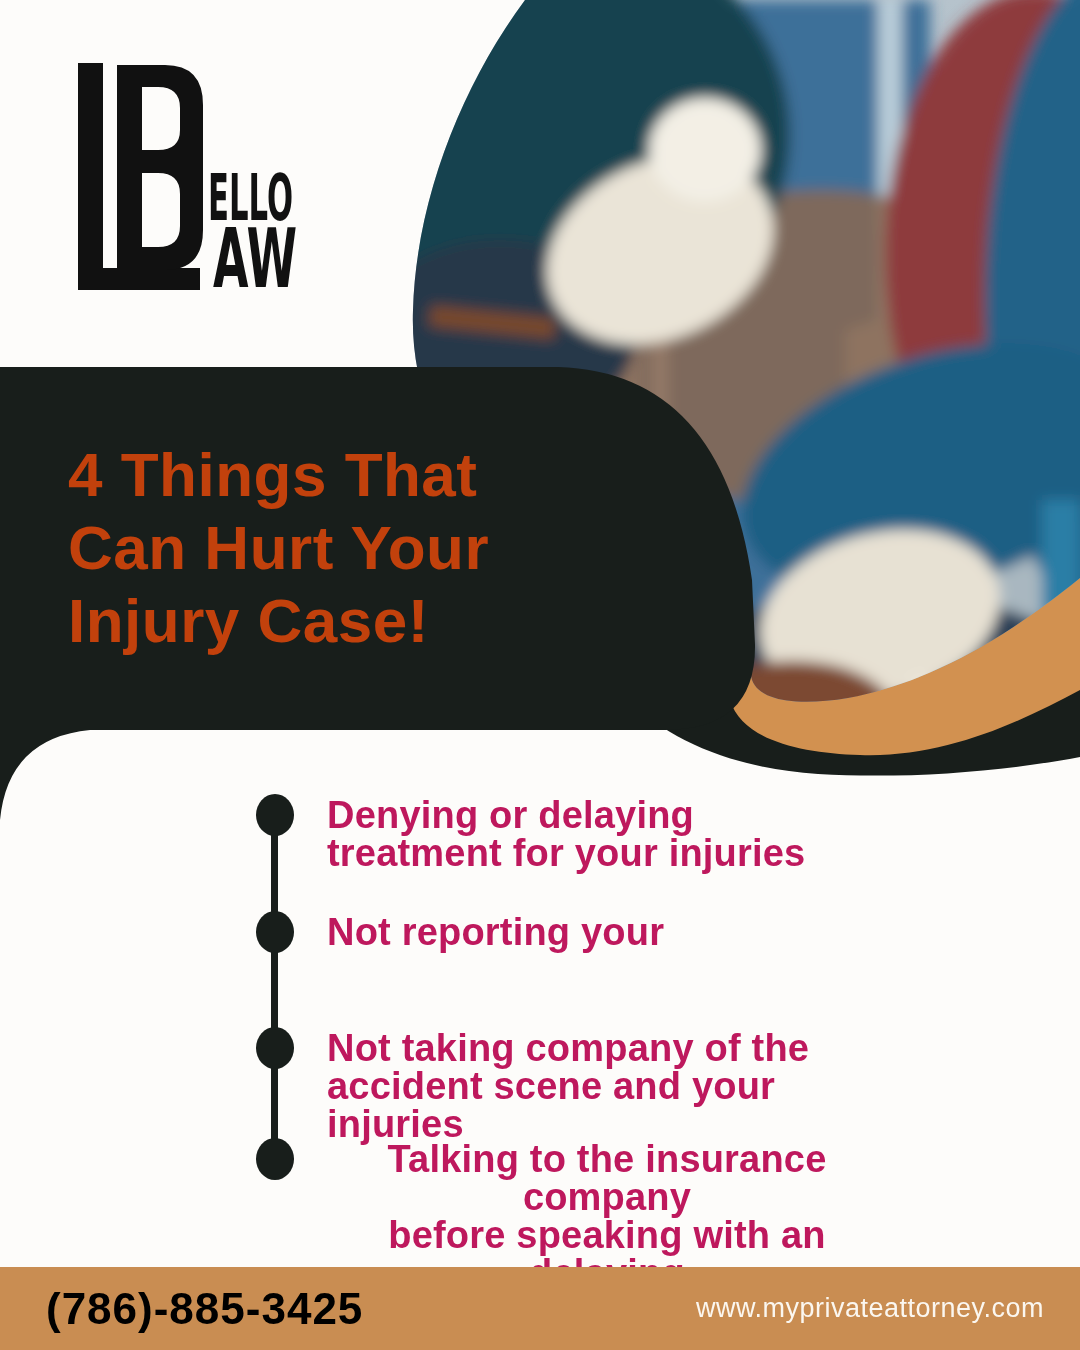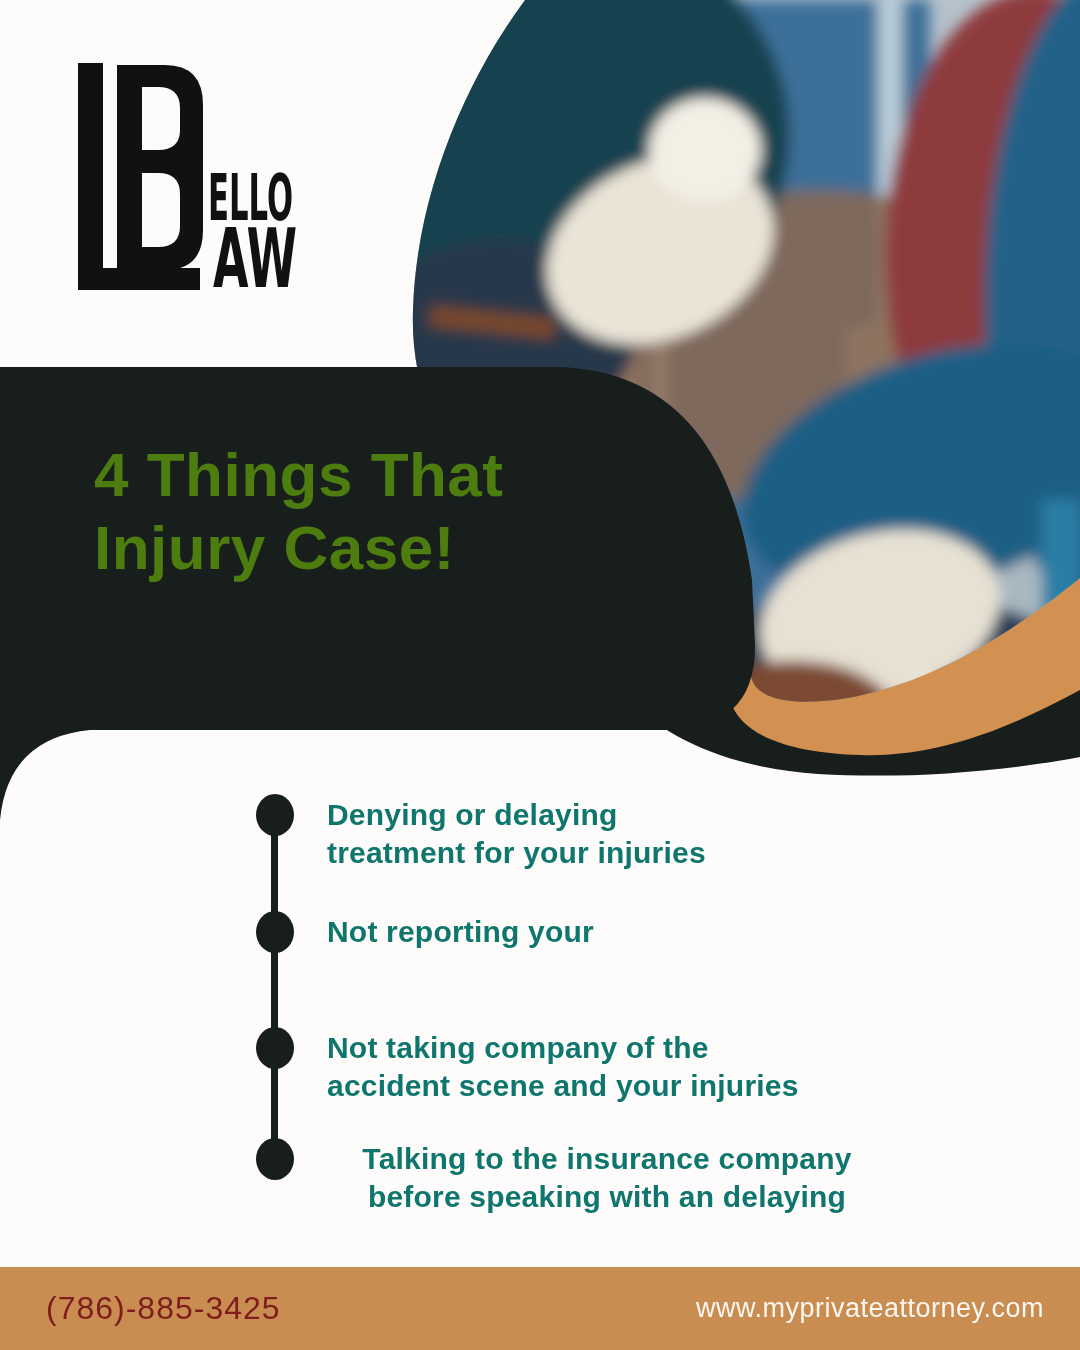--- a/index.html
+++ b/index.html
@@ -4,43 +4,43 @@
 <style>
   html,body{margin:0;padding:0;background:#e8e6e2;}
   .canvas{
     position:relative;width:1080px;height:1350px;margin:0 auto;
     overflow:hidden;background:#fdfcfa;
     font-family:"Liberation Sans","DejaVu Sans",sans-serif;
   }
   .hero-svg{position:absolute;left:0;top:0;width:1080px;height:820px;display:block;}
   .logo-svg{position:absolute;left:75px;top:60px;width:230px;height:235px;}
   .headline{
-    position:absolute;left:94px;top:438px;width:620px;
-    color:#4d7c0f;font-size:62px;line-height:73px;font-weight:700;letter-spacing:.5px;
+    position:absolute;left:68px;top:438px;width:620px;
+    color:#c2410c;font-size:62px;line-height:73px;font-weight:700;letter-spacing:.5px;
   }
   .timeline-line{
     position:absolute;left:271px;top:815px;width:7px;height:344px;
     background:#181e1b;border-radius:4px;
   }
   .timeline-dot{
     position:absolute;left:256px;width:38px;height:42px;border-radius:50%;
     background:#181e1b;
   }
   .dot-1{top:794px;} .dot-2{top:911px;} .dot-3{top:1027px;} .dot-4{top:1138px;}
   .list-item{
     position:absolute;left:327px;width:560px;
-    color:#0f766e;font-size:30px;line-height:38px;font-weight:600;letter-spacing:.2px;
+    color:#be185d;font-size:38px;line-height:38px;font-weight:600;letter-spacing:.2px;
   }
   .item-1{top:796px;} .item-2{top:913px;} .item-3{top:1029px;} .item-4{top:1140px;text-align:center;}
   .footer-bar{
     position:absolute;left:0;top:1267px;width:1080px;height:83px;
     background:#c98d52;display:flex;align-items:center;justify-content:space-between;
     padding:0 36px 0 46px;box-sizing:border-box;
   }
-  .footer-phone{color:#7f1d1d;font-size:32px;font-weight:400;letter-spacing:1px;}
+  .footer-phone{color:#000000;font-size:44px;font-weight:700;letter-spacing:1px;}
   .footer-site{color:#fbf7f0;font-size:27px;font-weight:500;letter-spacing:.5px;}
 </style>
 </head>
 <body>
 
 <div class="canvas">
 
   <svg class="hero-svg" viewBox="0 0 1080 820" aria-hidden="true">
     <defs>
       <clipPath id="photoClip">
@@ -117,20 +117,21 @@
     <rect x="3" y="208" width="122" height="22" fill="#111"></rect>
     <path fill="#111" fill-rule="evenodd" d="M 42,5 H 90 Q 128,5 128,45 V 170 Q 128,210 90,210 H 42 Z
              M 67,27 H 83 Q 105,27 105,48 V 70 Q 105,90 83,90 H 67 Z
              M 67,113 H 83 Q 105,113 105,134 V 166 Q 105,187 83,187 H 67 Z"></path>
     <text x="133" y="160" font-size="64" font-weight="700" fill="#111" font-family="DejaVu Sans, Liberation Sans, sans-serif" textLength="85" lengthAdjust="spacingAndGlyphs">ELLO</text>
     <text x="138" y="227" font-size="82" font-weight="700" fill="#111" font-family="DejaVu Sans, Liberation Sans, sans-serif" textLength="84" lengthAdjust="spacingAndGlyphs">AW</text>
   </svg>
 
   <div class="headline">
     <div>4 Things That</div>
+    <div>Can Hurt Your</div>
     <div>Injury Case!</div>
   </div>
 
   <div class="timeline-line"></div>
   <div class="timeline-dot dot-1"></div>
   <div class="timeline-dot dot-2"></div>
   <div class="timeline-dot dot-3"></div>
   <div class="timeline-dot dot-4"></div>
 
   <div class="list-item item-1">

